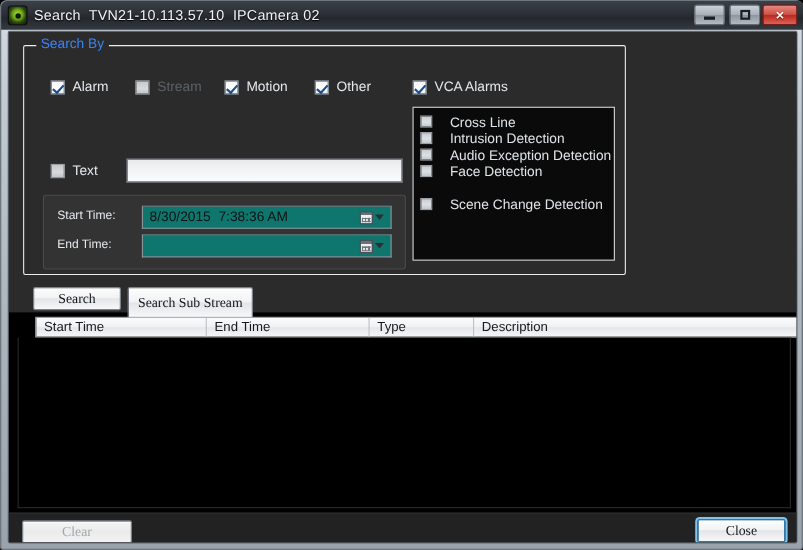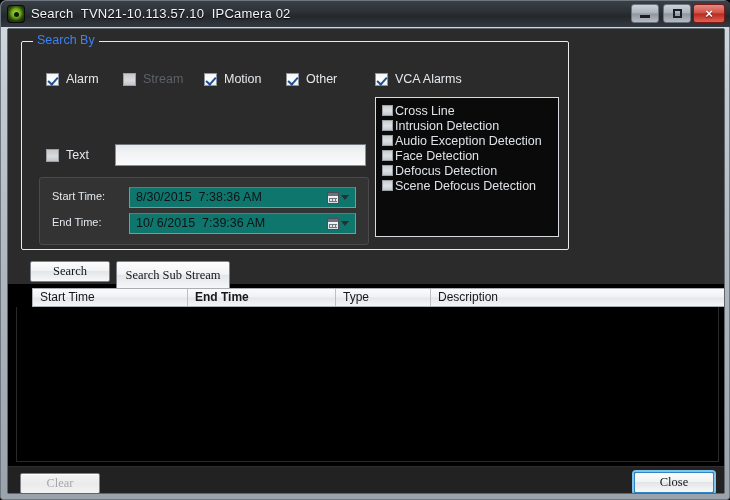--- a/index.html
+++ b/index.html
@@ -171,21 +171,21 @@
     width: 184px; height: 140px;
     background: #0a0a0a;
     border: 1px solid #d7dade;
   }
   .vca-row { position: absolute; left: 6px; height: 15px; display: flex; align-items: center; }
   .vca-box {
     width: 11px; height: 11px; flex: 0 0 11px;
     background: linear-gradient(to bottom, #c9ccd0 0%, #dde0e4 55%, #c4c7cb 100%);
     border: 1px solid #9aa0a6;
   }
-  .vca-label { margin-left: 2px; color: #dfe3e7; font-size: 12.5px; white-space: nowrap; }
+  .vca-label { margin-left: 16px; color: #dfe3e7; font-size: 12.5px; white-space: nowrap; }
 
   
   .pbtn {
     position: absolute;
     background: linear-gradient(to bottom, #fdfdfd 0%, #f2f3f5 45%, #e3e5e8 50%, #f7f8f9 100%);
     border: 1px solid #7b828a;
     border-radius: 2px;
     color: #12151a; font-size: 12.5px;
     display: flex; align-items: center; justify-content: center;
     box-shadow: inset 0 1px 0 #ffffff;
@@ -218,21 +218,21 @@
     background: #000;
     border: 1px solid #2a2a2a; border-top: none;
   }
 
   
   #footer {
     position: absolute; left: 0; top: 437px; width: 716px; height: 29px;
     background: #222222;
     border-top: 1px solid #2e2e2e;
   }
-  #btn-clear { left: 12px; top: 6px; width: 80px; height: 21px; }
+  #btn-clear { left: 12px; top: 6px; width: 100px; height: 21px; }
   #btn-close-dlg { right: 10px; top: 5px; width: 80px; height: 21px; }
 </style>
 </head>
 <body>
 
 <div id="window">
 
   <div id="titlebar">
     <div id="title-icon"></div>
     <div id="title-text">Search  TVN21-10.113.57.10  IPCamera 02</div>
@@ -300,21 +300,20 @@
           <div class="dt-field" style="top:9px;">
             <div class="dt-value">8/30/2015  7:38:36 AM</div>
             <div class="dt-drop">
               <div class="cal-icon"></div>
               <div class="caret-dn"></div>
             </div>
           </div>
 
           <div class="dt-label" style="left:12px; top:38px;">End Time:</div>
           <div class="dt-field" style="top:35px;">
-            <div class="dt-value">10/ 6/2015  7:39:36 AM</div>
             <div class="dt-drop">
               <div class="cal-icon"></div>
               <div class="caret-dn"></div>
             </div>
           </div>
         </div>
 
         <div id="vca-list">
           <div class="vca-row" style="top:5px;">
             <div class="vca-box"></div>
@@ -325,38 +324,34 @@
             <div class="vca-label">Intrusion Detection</div>
           </div>
           <div class="vca-row" style="top:50px;">
             <div class="vca-box"></div>
             <div class="vca-label">Face Detection</div>
           </div>
           <div class="vca-row" style="top:35px;">
             <div class="vca-box"></div>
             <div class="vca-label">Audio Exception Detection</div>
           </div>
-          <div class="vca-row" style="top:65px;">
-            <div class="vca-box"></div>
-            <div class="vca-label">Defocus Detection</div>
-          </div>
           <div class="vca-row" style="top:80px;">
             <div class="vca-box"></div>
-            <div class="vca-label">Scene Defocus Detection</div>
+            <div class="vca-label">Scene Change Detection</div>
           </div>
         </div>
       </div>
 
       <div class="pbtn" id="btn-search">Search</div>
       <div class="pbtn" id="btn-search-sub">Search Sub Stream</div>
     </div>
 
     <div id="table-head">
       <div class="th" style="left:0px;   width:155px;">Start Time</div>
-      <div class="th" style="left:155px; width:148px;font-weight:bold;">End Time</div>
+      <div class="th" style="left:155px; width:148px;">End Time</div>
       <div class="th" style="left:398px; width:303px; border-right:none;">Description</div>
       <div class="th" style="left:303px; width:95px;">Type</div>
     </div>
     <div id="table-body"></div>
 
     <div id="footer">
       <div class="pbtn disabled" id="btn-clear">Clear</div>
       <div class="pbtn focused" id="btn-close-dlg">Close</div>
     </div>
 

